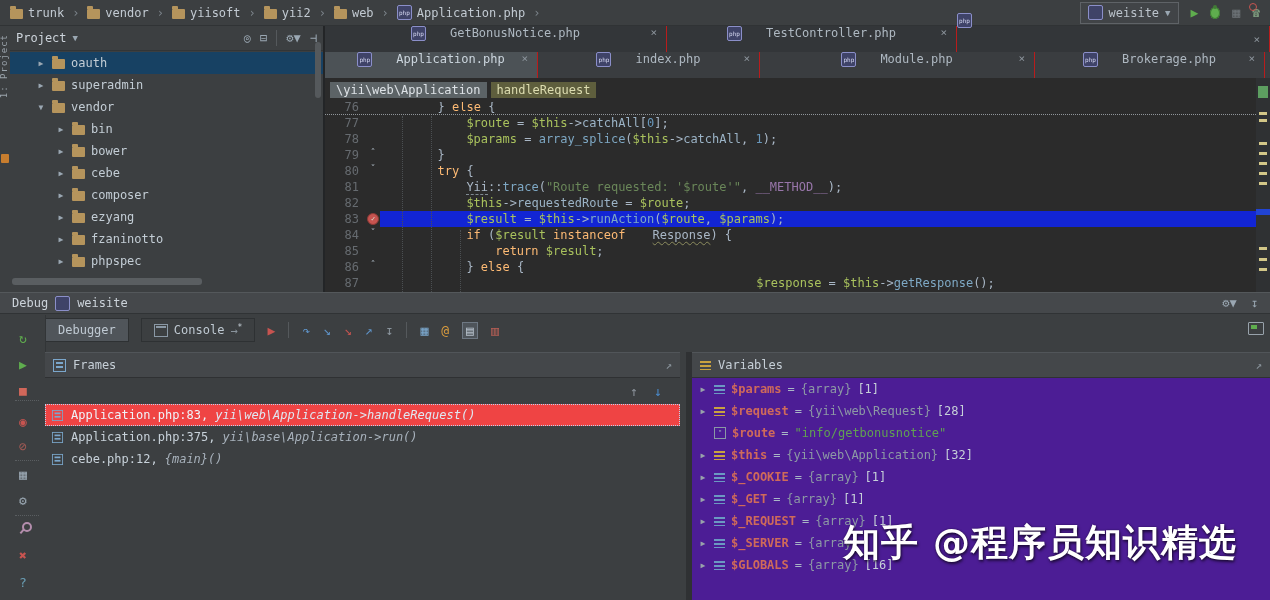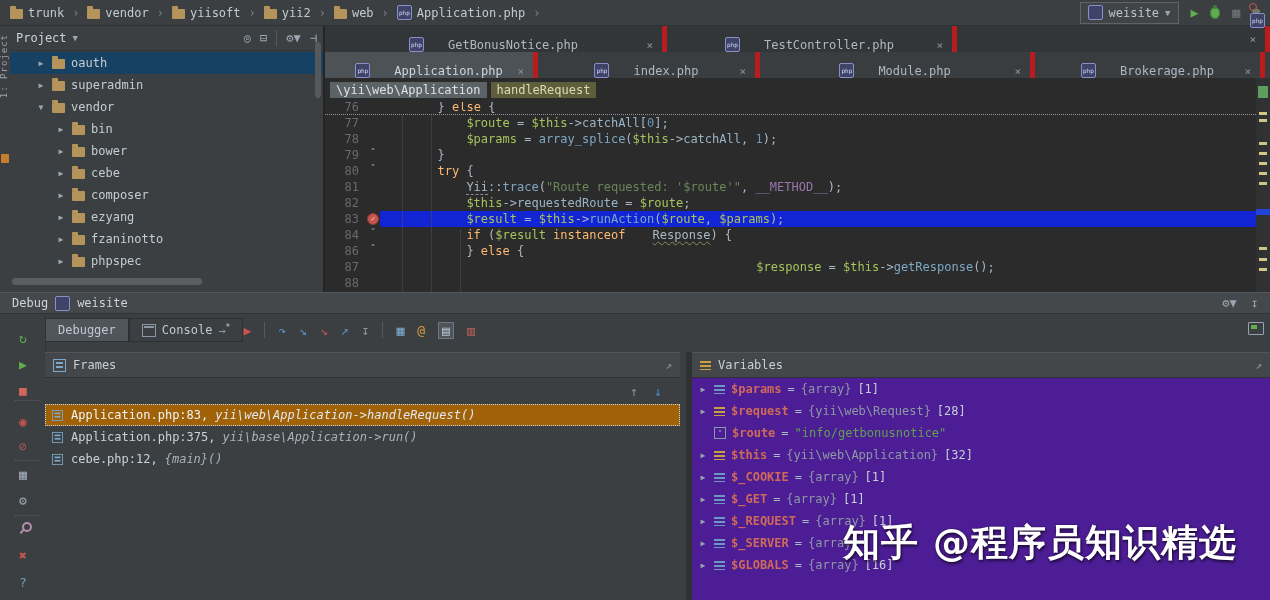--- a/index.html
+++ b/index.html
@@ -79,22 +79,22 @@
   .trow.sel{background:#174163;}
   .trow .chev{width:10px;font-size:8px;color:#9aa7b2;text-align:center;flex:none;}
   #tree-hscroll{position:absolute;left:2px;bottom:7px;width:190px;height:7px;background:#5a5e61;border-radius:3px;}
   #tree-vscroll{position:absolute;right:2px;top:16px;width:6px;height:56px;background:#55595c;border-radius:3px;}
 
   
   #editor{position:absolute;left:325px;top:26px;width:945px;height:266px;background:#2b2b2b;}
   .tabrow{position:absolute;left:0;right:0;height:26px;display:flex;}
   #tabrow1{top:0;background:#333639;}
   #tabrow2{top:26px;background:#3a3d40;}
-  .tab{display:flex;align-items:flex-end;justify-content:center;gap:24px;position:relative;
-       border-right:5px solid #b91c1c;box-sizing:border-box;color:#aeb8c1;height:100%;}
+  .tab{display:flex;align-items:flex-start;justify-content:center;gap:24px;position:relative;
+       border-right:1px solid #b91c1c;box-sizing:border-box;color:#aeb8c1;height:100%;}
   .tab.active{background:#4c5256;color:#ccd6de;}
   .tab .x{position:absolute;right:9px;color:#8d959d;font-size:11px;}
   #contextbar{position:absolute;top:52px;left:0;right:0;height:24px;display:flex;align-items:center;gap:4px;padding-left:5px;}
   .chip{padding:1px 6px;font-size:12px;}
   #chip1{background:#5c6366;color:#dde2e6;}
   #chip2{background:#5e5e3d;color:#dcdcb0;}
   #code{position:absolute;top:76px;left:0;right:14px;bottom:0;overflow:hidden;}
   #codelines{margin-top:-3px;}
   .codeline{display:flex;height:16px;line-height:16px;white-space:pre;}
   .lnum{width:34px;text-align:right;padding-right:7px;color:#666b70;flex:none;}
@@ -113,41 +113,41 @@
   #errstripe{position:absolute;right:0;top:52px;bottom:0;width:14px;background:#2f3133;}
   .mark{position:absolute;}
 
   
   #debug{position:absolute;left:0;right:0;top:292px;height:308px;background:#3c3f41;}
   #debug-header{position:absolute;top:0;left:0;right:0;height:22px;background:#45484b;
        border-top:1px solid #54585b;border-bottom:1px solid #303335;display:flex;
        align-items:center;gap:7px;padding:0 12px;box-sizing:border-box;color:#ccd3da;}
   #debug-hicons{margin-left:auto;display:flex;gap:14px;color:#9aa7b2;font-size:12px;}
   #debug-toolbar{position:absolute;top:23px;left:45px;right:0;height:30px;display:flex;
-       align-items:center;}
+       align-items:center;gap:12px;}
   .dtab{height:24px;display:flex;align-items:center;gap:6px;padding:0 12px;
        border:1px solid #2e3133;color:#bfc9d2;box-sizing:border-box;}
   .dtab.sel{background:#50555a;}
   .tbico{font-size:13px;line-height:1;}
   .boxed{border:1px solid #6e7883;background:#4e545a;padding:1px 3px;}
   .vsep{width:1px;height:16px;background:#55595c;}
   #listen-ind{position:absolute;right:6px;top:30px;}
   #debug-leftbar{position:absolute;left:10px;top:23px;width:35px;bottom:0;background:#3c3f41;
        border-right:1px solid #323537;}
   #debug-leftbar .lbico{position:absolute;left:9px;font-size:13px;line-height:1;}
   #debug-leftbar .lbsep{position:absolute;left:5px;width:24px;border-top:1px dotted #5a5e61;}
 
   #frames{position:absolute;left:45px;top:60px;width:635px;bottom:0;background:#3c3f41;}
   .subheader{height:24px;background:#44474a;border-top:1px solid #515559;border-bottom:1px solid #2f3133;
        display:flex;align-items:center;gap:7px;padding:0 8px;color:#c6cfd7;}
   .subheader .corner{margin-left:auto;color:#8a949c;font-size:11px;}
   #frames-nav{height:26px;display:flex;align-items:center;justify-content:flex-end;gap:16px;padding-right:18px;}
   .frow{height:22px;display:flex;align-items:center;gap:7px;padding-left:6px;color:#c8d2da;white-space:nowrap;}
   .frow .fcls{font-style:italic;color:#a8b2bc;}
-  .frow.sel{background:#a16207;outline:1px dotted #bdd3ec;outline-offset:-1px;color:#eef4fa;}
+  .frow.sel{background:#ef4444;outline:1px dotted #bdd3ec;outline-offset:-1px;color:#eef4fa;}
   .frow.sel .fcls{color:#dfe8f2;}
 
   #varspanel{position:absolute;left:686px;top:60px;right:0;bottom:0;background:#4c1d95;border-left:6px solid #2f3133;box-sizing:border-box;}
   .vrow{height:22px;display:flex;align-items:center;gap:6px;padding-left:6px;white-space:nowrap;}
   .vrow .chev{width:10px;font-size:8px;color:#98a2ab;text-align:center;flex:none;}
   .vname{color:#cf6a5a;font-weight:bold;}
   .veq{color:#a9b7c6;}
   .vval{color:#8d9aa5;}
   .vval.str{color:#61a152;}
   .vsize{color:#c6d0d8;}
@@ -335,20 +335,21 @@
       <div id="codelines">
           <div class="codeline"><span class="lnum">76</span><span class="fold">ˇ</span><span class="ct" style="padding-left: 57.6px;"><span class="tok-p">} </span><span class="tok-k">else</span><span class="tok-p"> {</span></span></div>
           <div class="codeline"><span class="lnum">77</span><span class="fold"></span><span class="ct" style="padding-left: 86.4px;"><span class="tok-v">$route</span><span class="tok-p"> = </span><span class="tok-v">$this</span><span class="tok-p">-&gt;</span><span class="tok-pr">catchAll</span><span class="tok-p">[</span><span class="tok-n">0</span><span class="tok-p">];</span></span></div>
           <div class="codeline"><span class="lnum">78</span><span class="fold"></span><span class="ct" style="padding-left: 86.4px;"><span class="tok-v">$params</span><span class="tok-p"> = </span><span class="tok-f">array_splice</span><span class="tok-p">(</span><span class="tok-v">$this</span><span class="tok-p">-&gt;</span><span class="tok-pr">catchAll</span><span class="tok-p">, </span><span class="tok-n">1</span><span class="tok-p">);</span></span></div>
           <div class="codeline"><span class="lnum">79</span><span class="fold">ˆ</span><span class="ct" style="padding-left: 57.6px;"><span class="tok-p">}</span></span></div>
           <div class="codeline"><span class="lnum">80</span><span class="fold">ˇ</span><span class="ct" style="padding-left: 57.6px;"><span class="tok-k">try</span><span class="tok-p"> {</span></span></div>
           <div class="codeline"><span class="lnum">81</span><span class="fold"></span><span class="ct" style="padding-left: 86.4px;"><span class="tok-u">Yii</span><span class="tok-p">::</span><span class="tok-f">trace</span><span class="tok-p">(</span><span class="tok-s">"Route requested: '$route'"</span><span class="tok-p">, </span><span class="tok-m">__METHOD__</span><span class="tok-p">);</span></span></div>
           <div class="codeline"><span class="lnum">82</span><span class="fold"></span><span class="ct" style="padding-left: 86.4px;"><span class="tok-v">$this</span><span class="tok-p">-&gt;</span><span class="tok-pr">requestedRoute</span><span class="tok-p"> = </span><span class="tok-v">$route</span><span class="tok-p">;</span></span></div>
           <div class="codeline bp"><span class="lnum">83</span><span class="fold"><span class="bpdot">✓</span></span><span class="ct" style="padding-left: 86.4px;"><span class="tok-v">$result</span><span class="tok-p"> = </span><span class="tok-v">$this</span><span class="tok-p">-&gt;</span><span class="tok-f">runAction</span><span class="tok-p">(</span><span class="tok-v">$route</span><span class="tok-p">, </span><span class="tok-v">$params</span><span class="tok-p">);</span></span></div>
           <div class="codeline"><span class="lnum">84</span><span class="fold">ˇ</span><span class="ct" style="padding-left: 86.4px;"><span class="tok-k">if</span><span class="tok-p"> (</span><span class="tok-v">$result</span><span class="tok-p"> </span><span class="tok-k">instanceof</span><span class="tok-p"> </span><span class="tok-w">Response</span><span class="tok-p">) {</span></span></div>
+          <div class="codeline"><span class="lnum">85</span><span class="fold"></span><span class="ct" style="padding-left: 115.2px;"><span class="tok-k">return</span><span class="tok-p"> </span><span class="tok-v">$result</span><span class="tok-p">;</span></span></div>
           <div class="codeline"><span class="lnum">86</span><span class="fold">ˆ</span><span class="ct" style="padding-left: 86.4px;"><span class="tok-p">} </span><span class="tok-k">else</span><span class="tok-p"> {</span></span></div>
           <div class="codeline"><span class="lnum">87</span><span class="fold"></span><span class="ct" style="padding-left: 115.2px; text-align: center;"><span class="tok-v">$response</span><span class="tok-p"> = </span><span class="tok-v">$this</span><span class="tok-p">-&gt;</span><span class="tok-f">getResponse</span><span class="tok-p">();</span></span></div>
           <div class="codeline"><span class="lnum">88</span><span class="fold"></span><span class="ct" style="padding-left: 115.2px;"></span></div>
         </div>
       <div id="code-topline"></div>
     </div>
     <div id="errstripe">
         <div class="mark" style="top: 8px; height: 12px; width: 10px; left: 2px; background: rgb(93, 158, 96);"></div>
         <div class="mark" style="top: 34px; height: 3px; width: 8px; left: 3px; background: rgb(210, 198, 135);"></div>
         <div class="mark" style="top: 41px; height: 3px; width: 8px; left: 3px; background: rgb(210, 198, 135);"></div>

